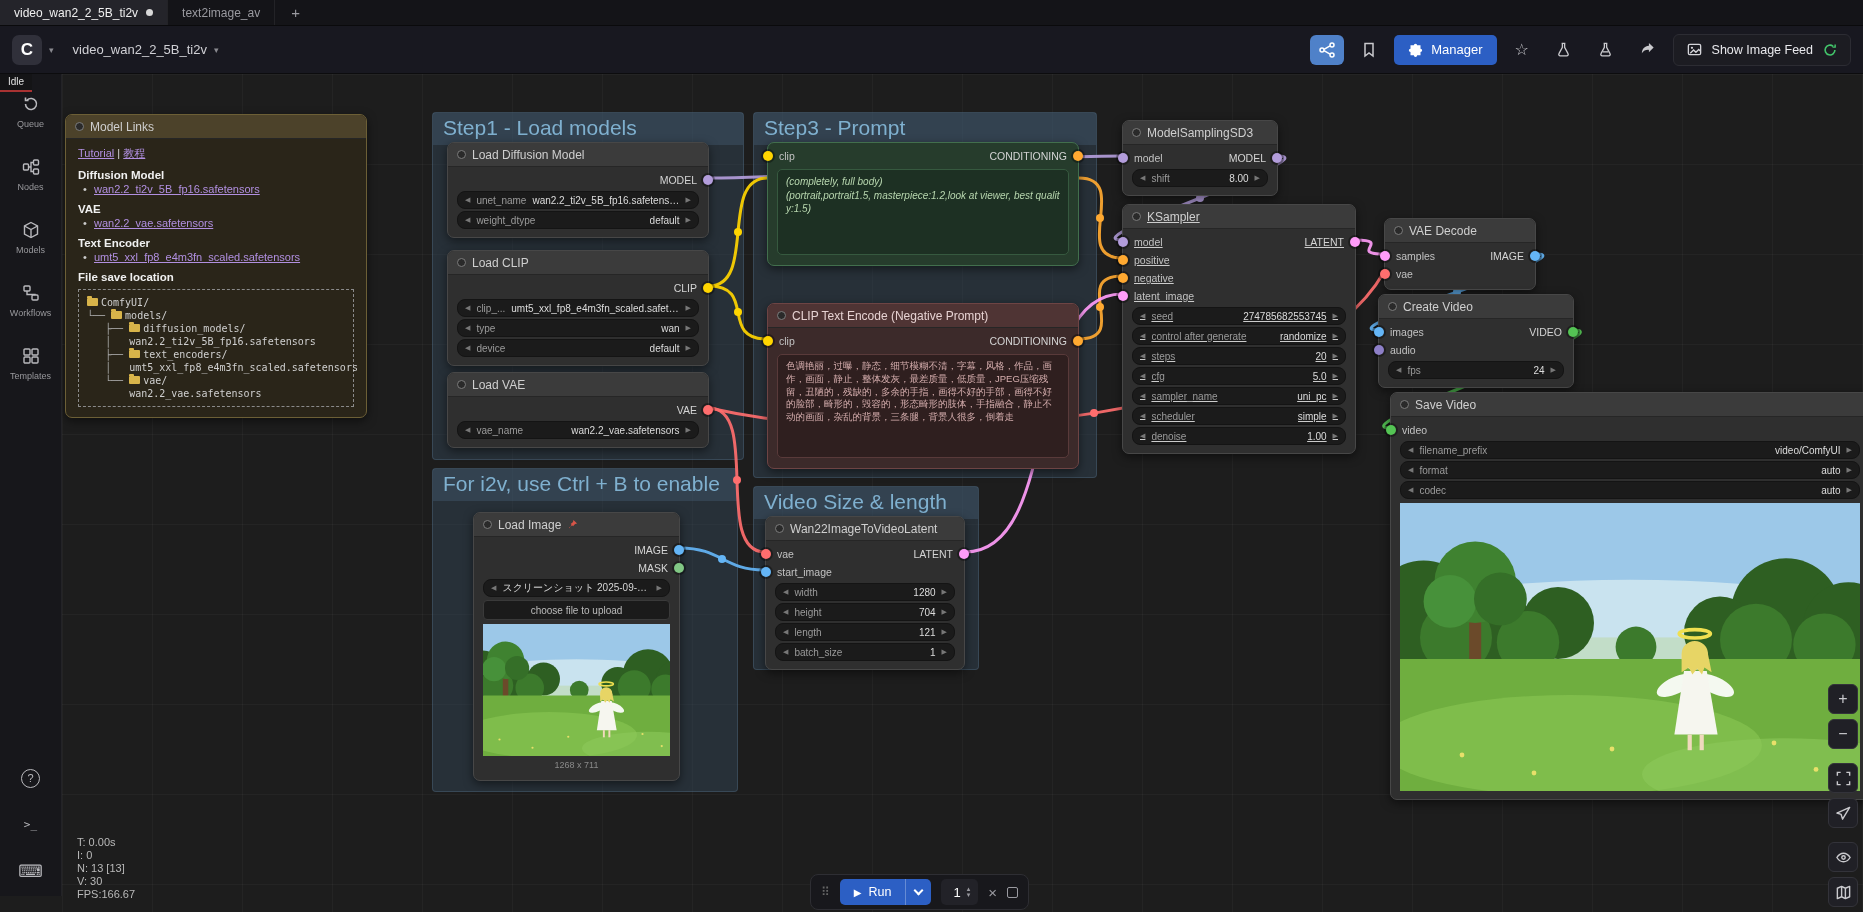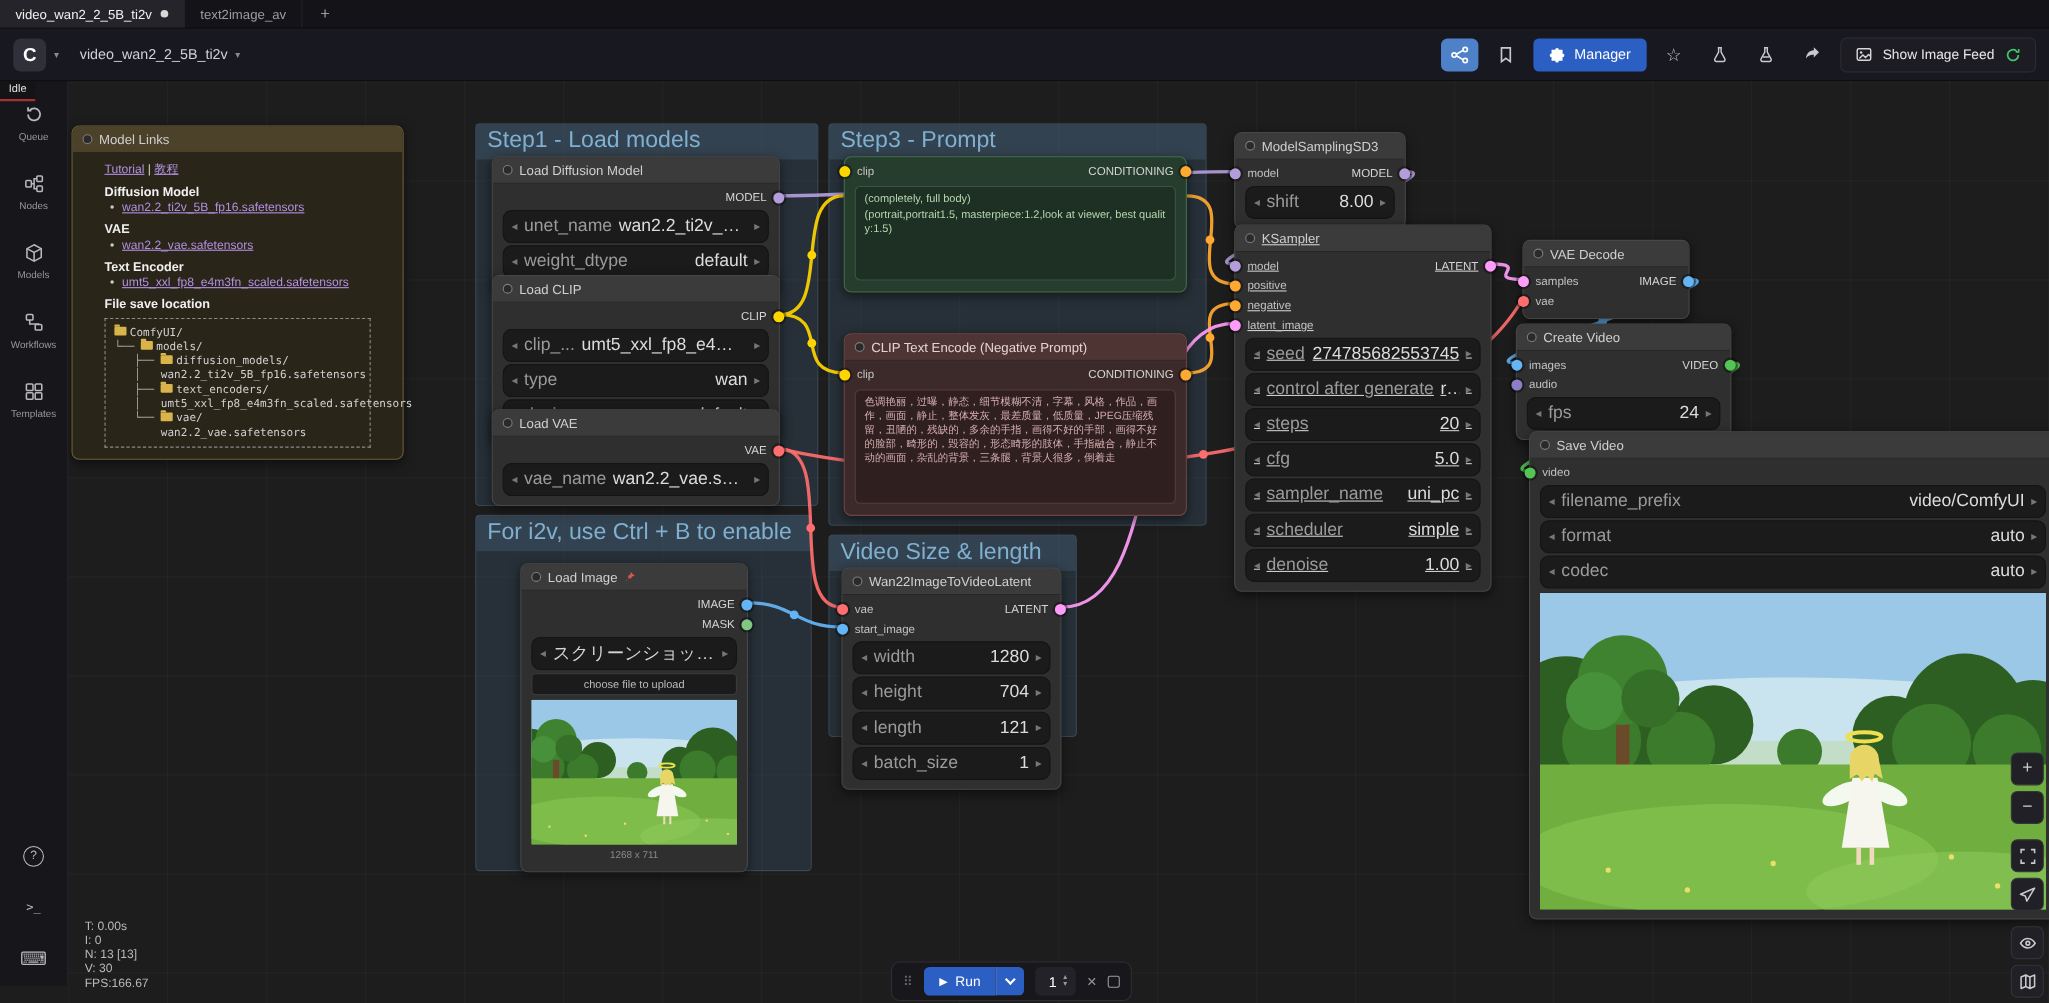--- a/index.html
+++ b/index.html
@@ -54,38 +54,38 @@
   
   .node { position:absolute; background:#2f2f2f; border:1px solid #474747; border-radius:7px; box-shadow:0 3px 10px rgba(0,0,0,.5); font-size:11px; color:#ccc; z-index:3; }
   .node-header { height:24px; display:flex; align-items:center; gap:6px; padding:0 9px; background:#3b3b3b; border-bottom:1px solid #262626; border-radius:6px 6px 0 0; font-size:12px; color:#cfcfcf; white-space:nowrap; overflow:hidden; }
   .cdot { width:9px; height:9px; border-radius:50%; background:#2a2a2a; border:1px solid #7c7c7c; flex-shrink:0; }
   .nbody { position:relative; padding:4px 0 6px; }
   .srow { position:relative; height:18px; display:flex; align-items:center; padding:0 11px; font-size:10.5px; color:#c2c2c2; }
   .sin { margin-right:auto; }
   .sout { margin-left:auto; color:#d4d4d4; }
   .port { position:absolute; width:10px; height:10px; border-radius:50%; top:50%; transform:translateY(-50%); background:#888; box-shadow:0 0 0 2px rgba(0,0,0,.35); }
   .port.in { left:-5px; } .port.out { right:-5px; }
-  .widget { height:30px; background:#1b1b1b; border:1px solid #141414; border-radius:8px; margin:2px 9px; display:flex; align-items:center; gap:6px; padding:0 7px; font-size:16px; color:#999; overflow:hidden; }
+  .widget { height:18px; background:#1b1b1b; border:1px solid #141414; border-radius:8px; margin:2px 9px; display:flex; align-items:center; gap:6px; padding:0 7px; font-size:10px; color:#999; overflow:hidden; }
   .widget::before { content:"◀"; font-size:7px; color:#777; flex-shrink:0; }
   .widget::after { content:"▶"; font-size:7px; color:#777; flex-shrink:0; }
   .wl { color:#9b9b9b; white-space:nowrap; }
   .wv { margin-left:auto; color:#dcdcdc; white-space:nowrap; overflow:hidden; text-overflow:ellipsis; }
   .file-widget .wl { color:#d5d5d5; overflow:hidden; text-overflow:ellipsis; }
 
   .textbox { margin:4px 9px; border-radius:5px; padding:5px 8px; font-size:10px; line-height:1.35; overflow:hidden; white-space:pre-wrap; word-break:break-all; }
   .node.pos { background:#263c2c; border-color:#426f4d; }
   .node.pos .node-header { background:#2f4f39; color:#d2e6d2; }
-  .node.pos .textbox { background:#1d3023; border:1px solid #36593f; color:#b7d6ae; height:86px; }
+  .node.pos .textbox { background:#1d3023; border:1px solid #36593f; color:#b7d6ae; height:86px;font-style:italic; }
   .node.neg { background:#3c2a2a; border-color:#6d4444; }
   .node.neg .node-header { background:#4f3434; color:#e6d2d2; }
   .node.neg .textbox { background:#2f1f1f; border:1px solid #593a3a; color:#d6aeae; height:104px; font-size:9.5px; }
 
   .node.note { background:#2a2519; border-color:#6c5f36; width:302px; }
   .node.note .node-header { background:#4c422a; }
-  .note-body { padding:7px 29px 10px; font-size:11px; color:#d8d8d8; }
+  .note-body { padding:7px 12px 10px; font-size:11px; color:#d8d8d8; }
   .note-link { color:#b18fe0; text-decoration:underline; cursor:pointer; }
   .note-h { font-weight:bold; color:#f0f0f0; font-size:11.5px; margin-top:8px; }
   .note-li { margin:2px 0 2px 16px; position:relative; }
   .note-li::before { content:"• "; color:#cccccc; position:absolute; left:-11px; }
   .note-tree { margin-top:6px; border:1px dashed #8a8a8a; padding:6px 8px; font-family:"DejaVu Sans Mono", monospace; font-size:10px; line-height:13px; color:#d0d0d0; }
   .tpre { white-space:pre; color:#a8a8a8; }
   .folder { display:inline-block; width:11px; height:8px; background:#d8b44a; border-radius:1px; margin-right:3px; position:relative; }
   .folder::before { content:""; position:absolute; left:0; top:-2px; width:5px; height:2px; background:#d8b44a; border-radius:1px 1px 0 0; }
 
   .upload-btn { margin:3px 9px; height:20px; background:#1b1b1b; border:1px solid #3a3a3a; border-radius:4px; display:flex; align-items:center; justify-content:center; font-size:10px; color:#bbb; }

